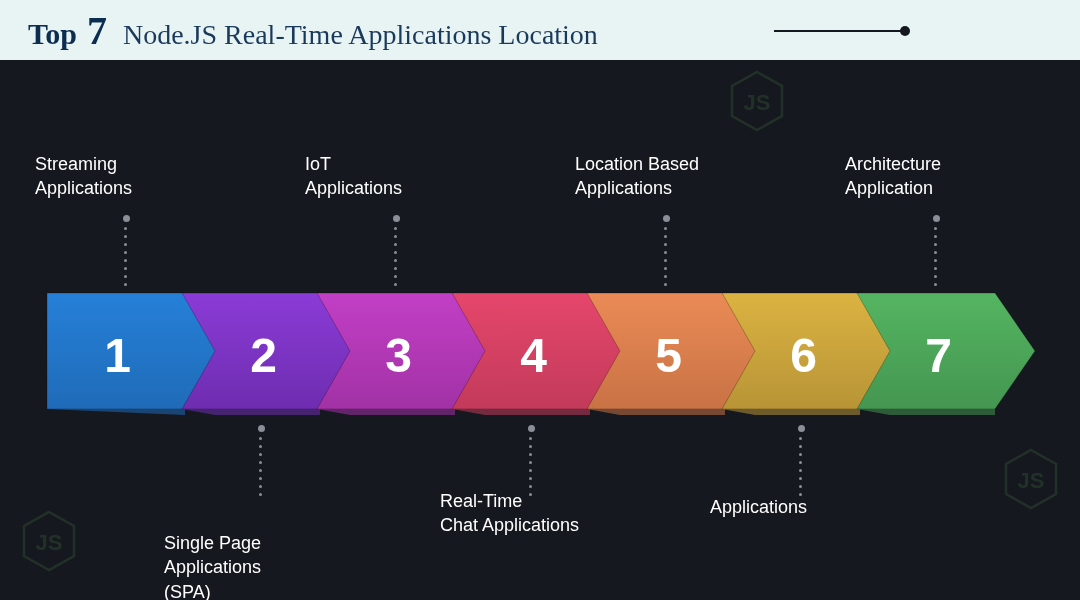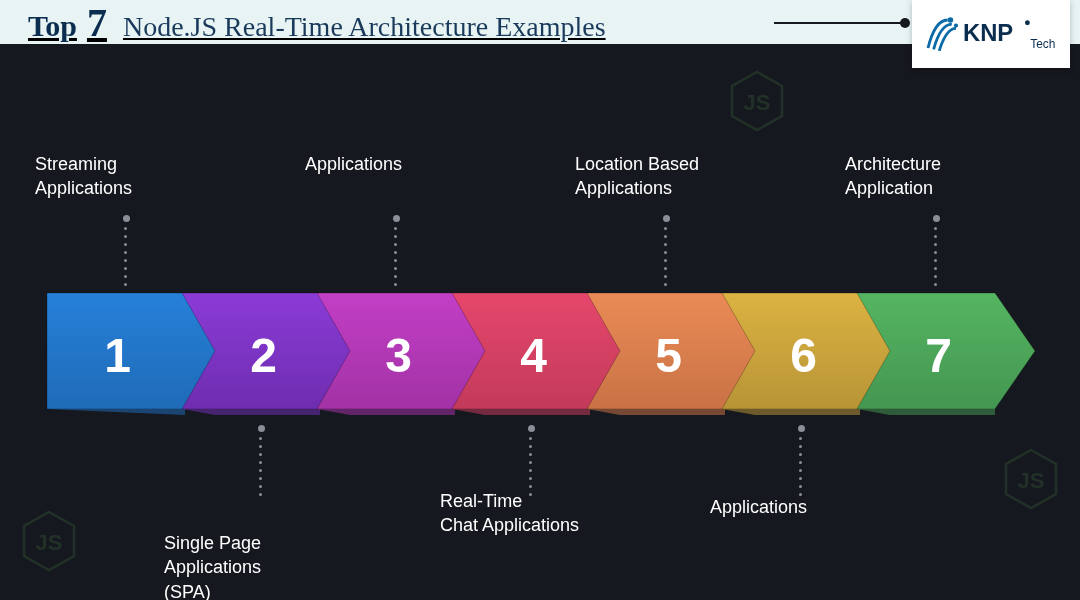--- a/index.html
+++ b/index.html
@@ -6,27 +6,26 @@
   body {
     width: 1080px;
     height: 600px;
     background: #16181f;
     font-family: Georgia, 'Times New Roman', serif;
     position: relative;
     overflow: hidden;
   }
   .header {
     width: 100%;
-    height: 44px;
+    height: 60px;
     background: #e8f4f4;
     display: flex;
     align-items: center;
     padding-left: 28px;
     position: relative;
-    text-decoration: underline;
   }
   .header-title {
     display: flex;
     align-items: baseline;
     gap: 10px;
   }
   .top-word {
     color: #0b2d4f;
     font-weight: 700;
     font-size: 30px;
@@ -135,37 +134,23 @@
     margin: 5px auto 0;
   }
 </style>
 </head>
 <body>
 
 <div class="header">
   <div class="header-title">
     <span class="top-word">Top</span>
     <span class="seven">7</span>
-    <span class="subtitle">Node.JS Real-Time Architecture Examples</span>
+    <span class="subtitle">Node.JS Real-Time Applications Location</span>
   </div>
   <div class="header-line"></div>
-  <div class="logo-box">
-    <svg viewBox="0 0 200 60" width="140">
-      <g fill="none" stroke="#0b6aa8" stroke-width="4">
-        <path d="M10 50 Q20 10 38 10"></path>
-        <path d="M18 52 Q28 16 44 16"></path>
-        <path d="M26 54 Q36 22 50 22"></path>
-      </g>
-      <circle cx="42" cy="10" r="4" fill="#0b6aa8"></circle>
-      <circle cx="50" cy="18" r="3" fill="#0b6aa8"></circle>
-      <text x="60" y="40" font-family="Arial" font-weight="800" font-size="34" fill="#0b2d4f">KNP</text>
-      <circle cx="152" cy="14" r="3.5" fill="#0b2d4f"></circle>
-      <text x="156" y="50" font-family="Arial" font-size="17" fill="#0b2d4f">Tech</text>
-    </svg>
-  </div>
 </div>
 
 <div class="js-hex hex1">
   <svg width="54" height="62" viewBox="0 0 54 62">
     <polygon points="27,2 52,16 52,46 27,60 2,46 2,16" fill="none" stroke="#2f4a30" stroke-width="2.5"></polygon>
     <text x="27" y="40" text-anchor="middle" font-family="Arial" font-size="22" font-weight="700" fill="#2f4a30">JS</text>
   </svg>
 </div>
 <div class="js-hex hex2">
   <svg width="54" height="62" viewBox="0 0 54 62">
@@ -299,20 +284,21 @@
     <div class="small"></div>
     <div class="small"></div>
     <div class="small"></div>
     <div class="small"></div>
     <div class="small"></div>
     <div class="small"></div>
     <div class="small"></div>
     <div class="small"></div>
   </div>
 <div class="label" style="left: 305px; top: 152px;">
+    <div>IoT</div>
     <div>Applications</div>
   </div>
 <div class="dots" style="left: 393px; top: 215px; height: 75px;">
     <div class="dot"></div>
     <div class="small"></div>
     <div class="small"></div>
     <div class="small"></div>
     <div class="small"></div>
     <div class="small"></div>
     <div class="small"></div>

